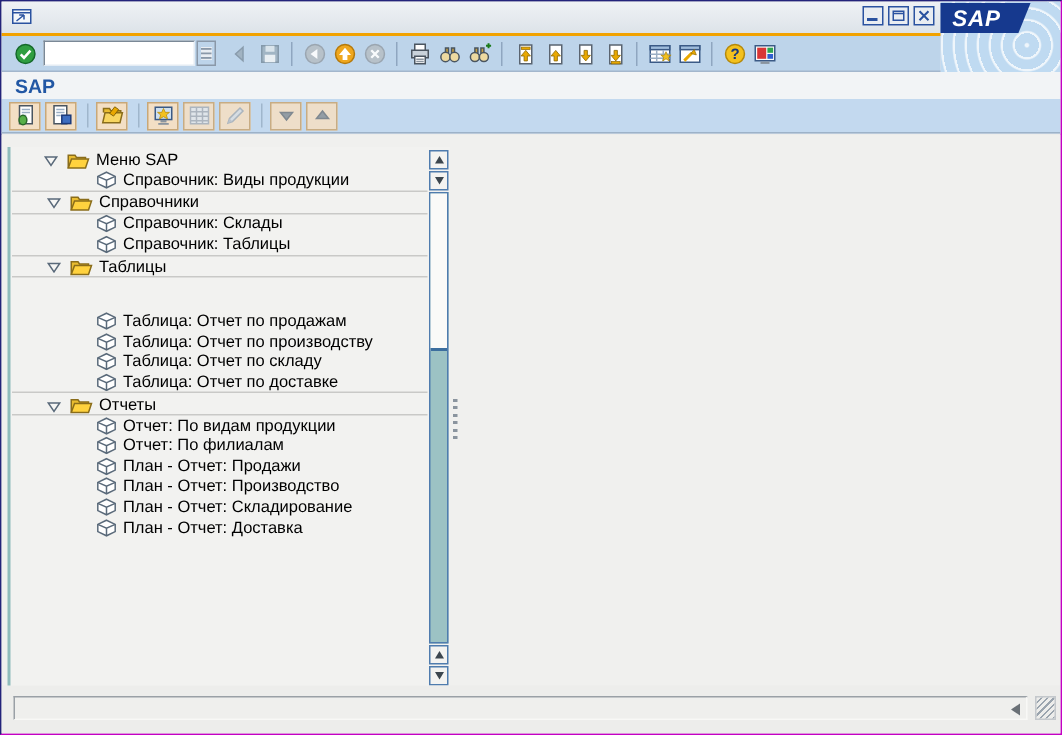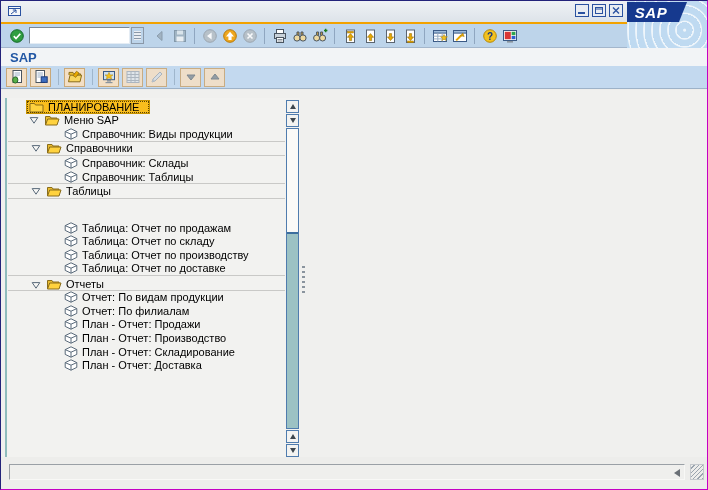--- a/index.html
+++ b/index.html
@@ -357,30 +357,20 @@
               <polygon points="4,10 12,10 8,5" fill="#8E979E" stroke="#788086"></polygon>
             </svg>
           </span>
         </span>
       </span>
   </div>
 
   <div class="content dither">
     <div class="treepanel">
       <div class="rows">
-          <div class="trow" style="padding-left: 18px;">
-            <span class="hl sel">
-              <span class="nodeicon">
-                <svg width="15" height="12" viewBox="0 0 15 12">
-                  <path d="M1 11V2.5h4.5l1 1.5H14v7z" fill="#FFD23E" stroke="#8A6D1A"></path>
-                </svg>
-              </span>
-              <span class="tlabel">ПЛАНИРОВАНИЕ</span>
-            </span>
-          </div>
           <div class="trow" style="padding-left: 20px;">
             <span class="expander">
               <svg width="10" height="10" viewBox="0 0 10 10">
                 <polygon points="1.2,2.6 8.8,2.6 5,8.2" fill="#F6F6F4" stroke="#5A6A7A"></polygon>
               </svg>
             </span>
             <span class="hl">
               <span class="nodeicon">
                 <svg width="16" height="12" viewBox="0 0 16 12">
                   <path d="M1.5 11V2.5H6l1 1.5h6V5" fill="#E9BC30" stroke="#8A6D1A"></path>
@@ -467,32 +457,32 @@
             </span>
           </div>
           <div class="trow" style="padding-left: 54px;">
             <span class="hl">
               <span class="nodeicon">
                 <svg width="14" height="12" viewBox="0 0 14 12">
                   <polygon points="7,0.8 12.8,3.6 12.8,8.4 7,11.2 1.2,8.4 1.2,3.6" fill="#fff" stroke="#5A6A7A"></polygon>
                   <path d="M1.2 3.6L7 6.2l5.8-2.6M7 6.2v5" fill="none" stroke="#5A6A7A"></path>
                 </svg>
               </span>
+              <span class="tlabel">Таблица: Отчет по производству</span>
+            </span>
+          </div>
+          <div class="trow" style="padding-left: 54px;">
+            <span class="hl">
+              <span class="nodeicon">
+                <svg width="14" height="12" viewBox="0 0 14 12">
+                  <polygon points="7,0.8 12.8,3.6 12.8,8.4 7,11.2 1.2,8.4 1.2,3.6" fill="#fff" stroke="#5A6A7A"></polygon>
+                  <path d="M1.2 3.6L7 6.2l5.8-2.6M7 6.2v5" fill="none" stroke="#5A6A7A"></path>
+                </svg>
+              </span>
               <span class="tlabel">Таблица: Отчет по складу</span>
-            </span>
-          </div>
-          <div class="trow" style="padding-left: 54px;">
-            <span class="hl">
-              <span class="nodeicon">
-                <svg width="14" height="12" viewBox="0 0 14 12">
-                  <polygon points="7,0.8 12.8,3.6 12.8,8.4 7,11.2 1.2,8.4 1.2,3.6" fill="#fff" stroke="#5A6A7A"></polygon>
-                  <path d="M1.2 3.6L7 6.2l5.8-2.6M7 6.2v5" fill="none" stroke="#5A6A7A"></path>
-                </svg>
-              </span>
-              <span class="tlabel">Таблица: Отчет по производству</span>
             </span>
           </div>
           <div class="trow" style="padding-left: 54px;">
             <span class="hl">
               <span class="nodeicon">
                 <svg width="14" height="12" viewBox="0 0 14 12">
                   <polygon points="7,0.8 12.8,3.6 12.8,8.4 7,11.2 1.2,8.4 1.2,3.6" fill="#fff" stroke="#5A6A7A"></polygon>
                   <path d="M1.2 3.6L7 6.2l5.8-2.6M7 6.2v5" fill="none" stroke="#5A6A7A"></path>
                 </svg>
               </span>

